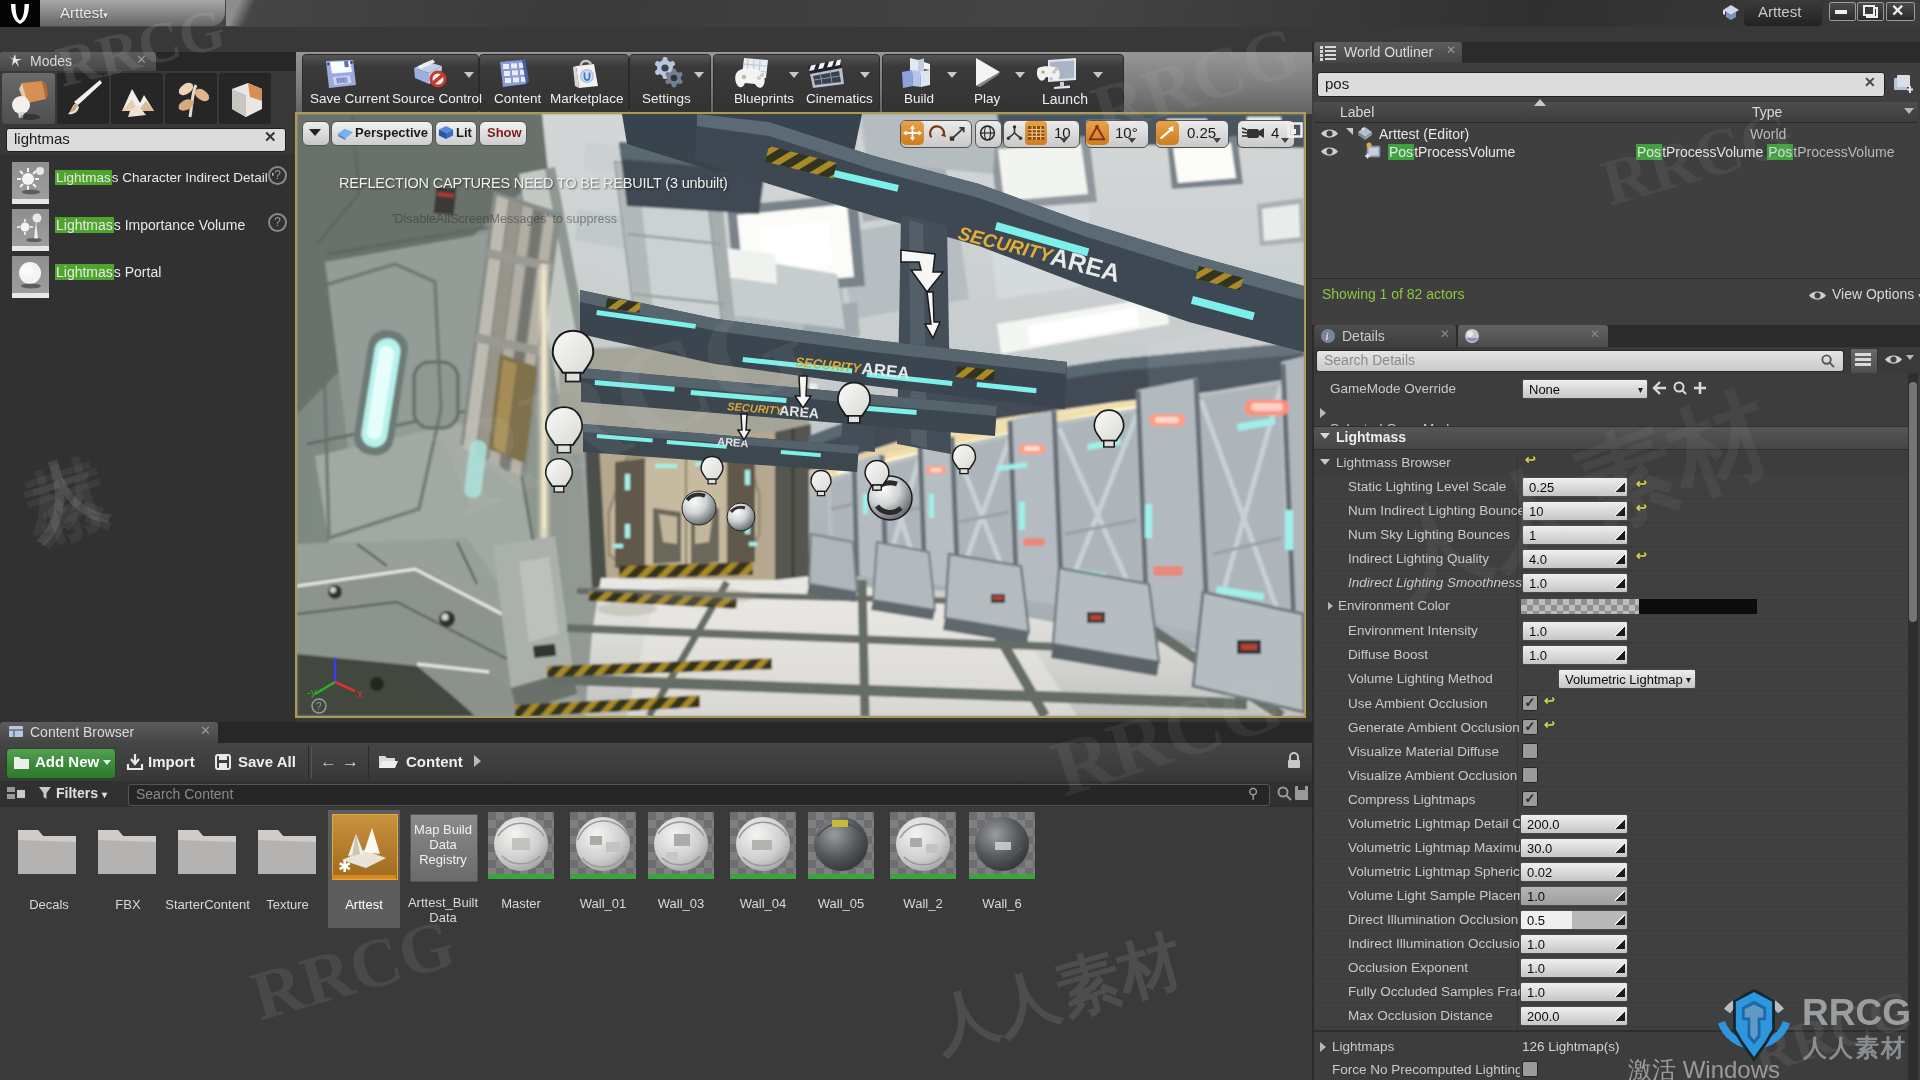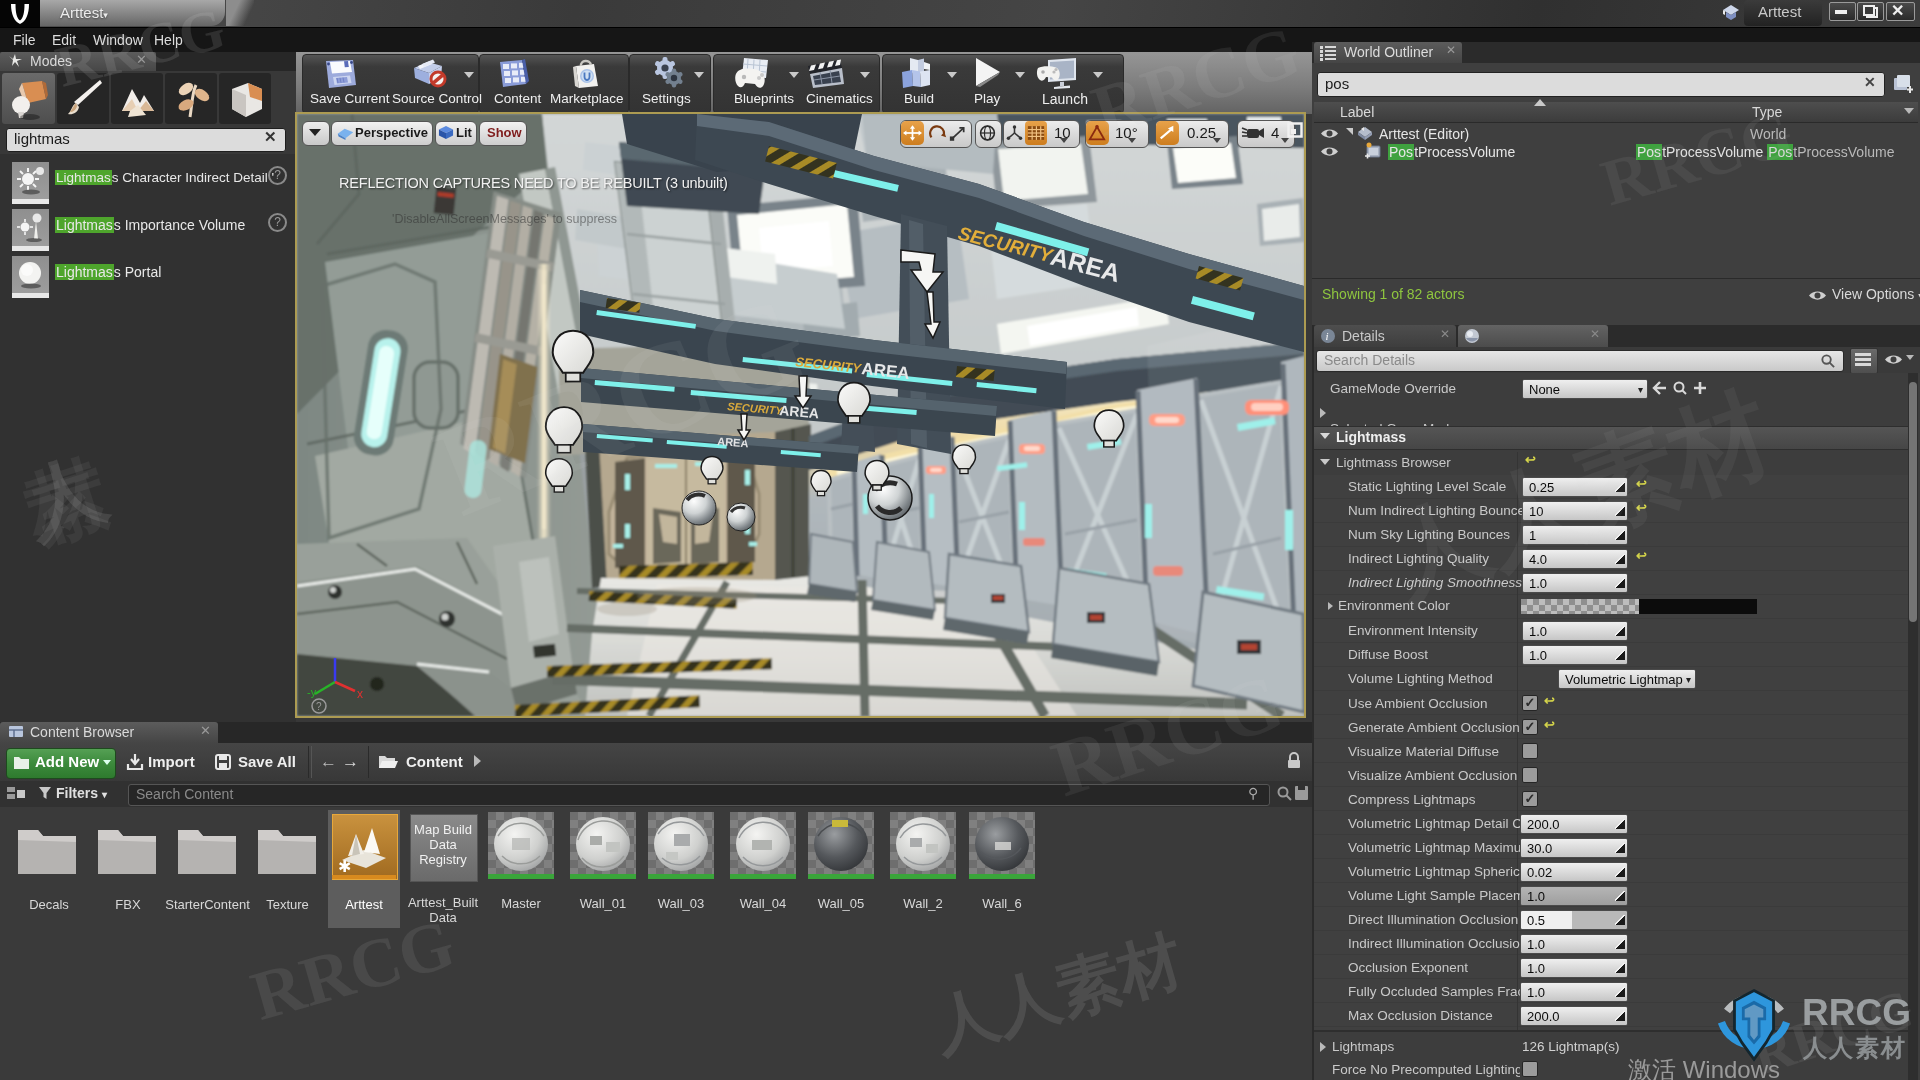--- a/index.html
+++ b/index.html
@@ -41,26 +41,20 @@
     <div class="abs" style="left:1758px;top:3px;font-size:15px;color:#c9c9c9;">Arttest</div>
     <div class="abs" style="left:1829px;top:2px;width:25px;height:17px;background:linear-gradient(#4a4a4a,#2a2a2a);border:1px solid #9a9a9a;border-radius:2px;"></div>
     <div class="abs" style="left:1835px;top:10px;width:12px;height:4px;background:#efefef;"></div>
     <div class="abs" style="left:1857px;top:2px;width:25px;height:17px;background:linear-gradient(#4a4a4a,#2a2a2a);border:1px solid #9a9a9a;border-radius:2px;"></div>
     <div class="abs" style="left:1866px;top:7px;width:8px;height:7px;border:2px solid #efefef;background:#3a3a3a;"></div>
     <div class="abs" style="left:1863px;top:5px;width:8px;height:7px;border:2px solid #efefef;background:#3a3a3a;"></div>
     <div class="abs" style="left:1886px;top:2px;width:27px;height:17px;background:linear-gradient(#4a4a4a,#2a2a2a);border:1px solid #9a9a9a;border-radius:2px;"></div>
     <div class="abs" style="left:1891px;top:1px;font-size:16px;font-weight:bold;color:#efefef;">✕</div>
   </div>
 
-  <div class="abs" id="menubar" style="left:0;top:27px;width:1920px;height:25px;background:#161616;border-top:1px solid #000;color:#dcdcdc;font-size:14px;">
-    <div class="abs" style="left:13px;top:4px;">File</div>
-    <div class="abs" style="left:52px;top:4px;">Edit</div>
-    <div class="abs" style="left:93px;top:4px;">Window</div>
-    <div class="abs" style="left:154px;top:4px;">Help</div>
-  </div>
 
   <div class="abs" id="modespanel" style="left:0;top:52px;width:296px;height:670px;background:#2d2d2d;">
 
     <div class="abs" style="left:0;top:0;width:296px;height:19px;background:#272727;"></div>
     <div class="abs" style="left:0;top:0;width:156px;height:19px;background:linear-gradient(#5c5c5c,#474747);border-radius:2px 2px 0 0;"></div>
     <svg class="abs" style="left:7px;top:1px;" width="17" height="17" viewBox="0 0 17 17">
       <path d="M2 3 L6 7 L5 13 L8 9 L12 14 L10 8 L15 6 L9 6 L8 1 L6 6 Z" fill="#e8e8e6"></path>
     </svg>
     <div class="abs" style="left:30px;top:1px;font-size:14px;color:#dadada;">Modes</div>
     <div class="abs" style="left:136px;top:0px;font-size:13px;color:#9a9a9a;">✕</div>

